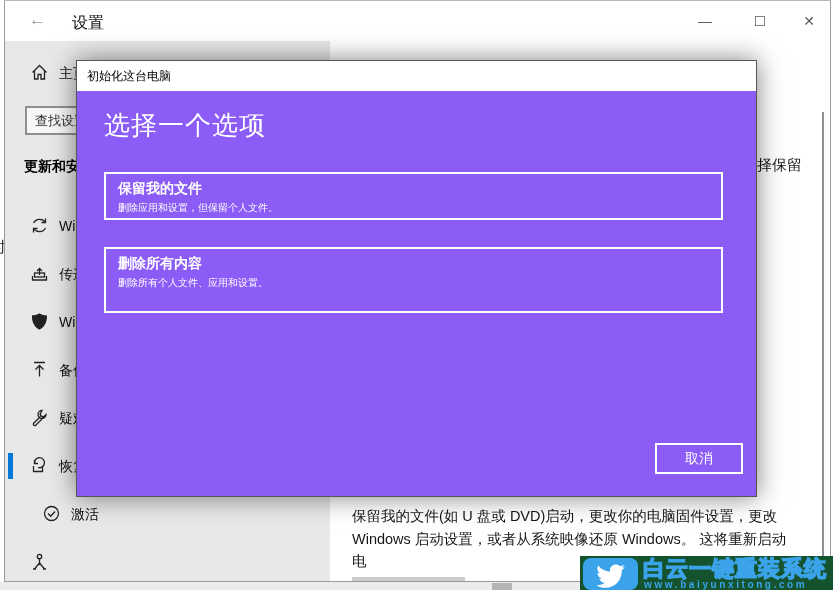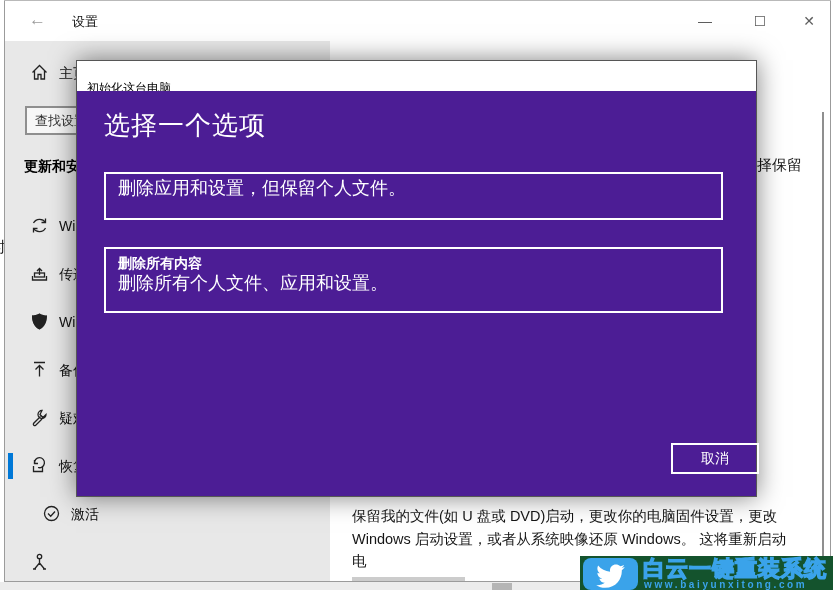--- a/index.html
+++ b/index.html
@@ -16,21 +16,21 @@
   #border-left  { left:4px; top:0; width:1px; height:582px; }
   #border-right { left:830px; top:0; width:1px; height:582px; }
   #border-top   { left:4px; top:0; width:827px; height:1px; background:#b9b9b9; }
   #border-bottom{ left:4px; top:581px; width:827px; height:1px; }
 
   #behind-text-left { left:-9px; top:238px; font-size:15px; color:#111; z-index:1; }
 
   
   #titlebar { left:5px; top:1px; width:825px; height:40px; background:#fff; z-index:2; }
   #back-icon { left:24px; top:9px; font-size:17px; color:#9a9a9a; }
-  #app-title { left:67px; top:12px; font-size:13px; color:#111; }
+  #app-title { left:67px; top:12px; font-size:16px; color:#111; }
   .win-ctrl { top:9px; width:30px; height:22px; text-align:center; line-height:22px;
               font-size:14px; color:#5d5d5d; }
   #btn-min { left:685px; }  #btn-max { left:740px; }  #btn-close { left:789px; }
 
   
   #sidebar { left:5px; top:41px; width:325px; height:540px; background:#e8e8e8; z-index:2; }
   .side-row { position:absolute; left:0; width:325px; height:36px; }
   .side-row .icon { position:absolute; left:25px; top:8px; width:20px; height:20px; color:#222; }
   .side-row .lbl { position:absolute; left:54px; top:0; line-height:36px; font-size:14px; color:#111; white-space:nowrap; }
   #row-home { top:17px; height:30px; }
@@ -51,34 +51,34 @@
   #v-scrollbar { left:822px; top:112px; width:2px; height:460px; background:#8f8f8f; z-index:2; }
   #adv-text { left:352px; top:505px; width:438px; font-size:14.5px; line-height:22.5px;
               color:#161616; z-index:2; }
   #restart-btn-top { left:352px; top:577px; width:113px; height:5px; background:#cccccc; z-index:2; }
   #below-strip { left:0; top:582px; width:833px; height:8px; background:#ececec; z-index:1; }
   #taskbar-chip { left:492px; top:583px; width:20px; height:7px; background:#b5b5b5; z-index:2; }
 
   
   #dialog { left:76px; top:60px; width:681px; height:437px; background:#fff;
     border:1px solid #565656; box-shadow:0 0 24px rgba(0,0,0,.5); z-index:5; }
-  #dialog-titlebar { position:absolute; left:0; top:0; width:100%; height:30px; background:#fff;margin-top:12px; }
+  #dialog-titlebar { position:absolute; left:0; top:0; width:100%; height:30px; background:#fff; }
   #dialog-title { position:absolute; left:10px; top:0; line-height:30px; font-size:12px; color:#000; }
   #dialog-body { position:absolute; left:0; top:30px; width:100%; height:405px; }
   #dialog-heading { position:absolute; left:27px; top:17px; font-size:26px; font-weight:300;
                     color:#fff; letter-spacing:1px; }
   .option-card { position:absolute; left:27px; width:619px; height:66px;
     border:2px solid #fff; color:#fff; padding:4px 12px; cursor:pointer; }
   #option-keep { top:81px; height:48px; }
   #option-remove { top:156px; }
   .option-card .t { font-size:14px; font-weight:bold; line-height:20px; }
-  .option-card .d { font-size:18px; line-height:20px; }
+  .option-card .d { font-size:10px; line-height:20px; }
   #cancel-btn { position:absolute; left:578px; top:352px; width:88px; height:31px;
     background:transparent; border:2px solid #fff; color:#fff; font-size:14px;
-    font-family:inherit; cursor:pointer;margin-left:16px; }
+    font-family:inherit; cursor:pointer; }
 
   
   #watermark { left:580px; top:556px; width:253px; height:34px; background:#14532d; z-index:9; }
   #wm-bird { position:absolute; left:3px; top:2px; width:55px; height:32px;
     background:#3aa3ea; border-radius:8px; }
   #wm-bird svg { position:absolute; left:11px; top:6px; width:33px; height:26px; fill:#fff; }
   #wm-brand { position:absolute; left:63px; top:-2px; font-size:22px; font-weight:bold;
     letter-spacing:1px; color:#eaf6ff; -webkit-text-stroke:1.4px #3aa3ea; white-space:nowrap; }
   #wm-url { position:absolute; left:64px; top:23px; font-size:10px; font-weight:bold;
     color:#3aa3ea; letter-spacing:2.6px; white-space:nowrap; }
@@ -208,24 +208,25 @@
 
 <div id="border-left" class="abs win-border"></div>
 <div id="border-right" class="abs win-border"></div>
 <div id="border-top" class="abs win-border"></div>
 <div id="border-bottom" class="abs win-border"></div>
 
 <div id="dialog" class="abs">
   <div id="dialog-titlebar">
     <span id="dialog-title">初始化这台电脑</span>
   </div>
-  <div id="dialog-body" style="background: #4c1d95;">
+  <div id="dialog-body" style="background: #8b5cf6;">
     <div id="dialog-heading">选择一个选项</div>
 
     <div id="option-keep" class="option-card">
+      <div class="t">保留我的文件</div>
       <div class="d">删除应用和设置，但保留个人文件。</div>
     </div>
 
     <div id="option-remove" class="option-card">
       <div class="t">删除所有内容</div>
       <div class="d">删除所有个人文件、应用和设置。</div>
     </div>
 
     <button id="cancel-btn">取消</button>
   </div>

